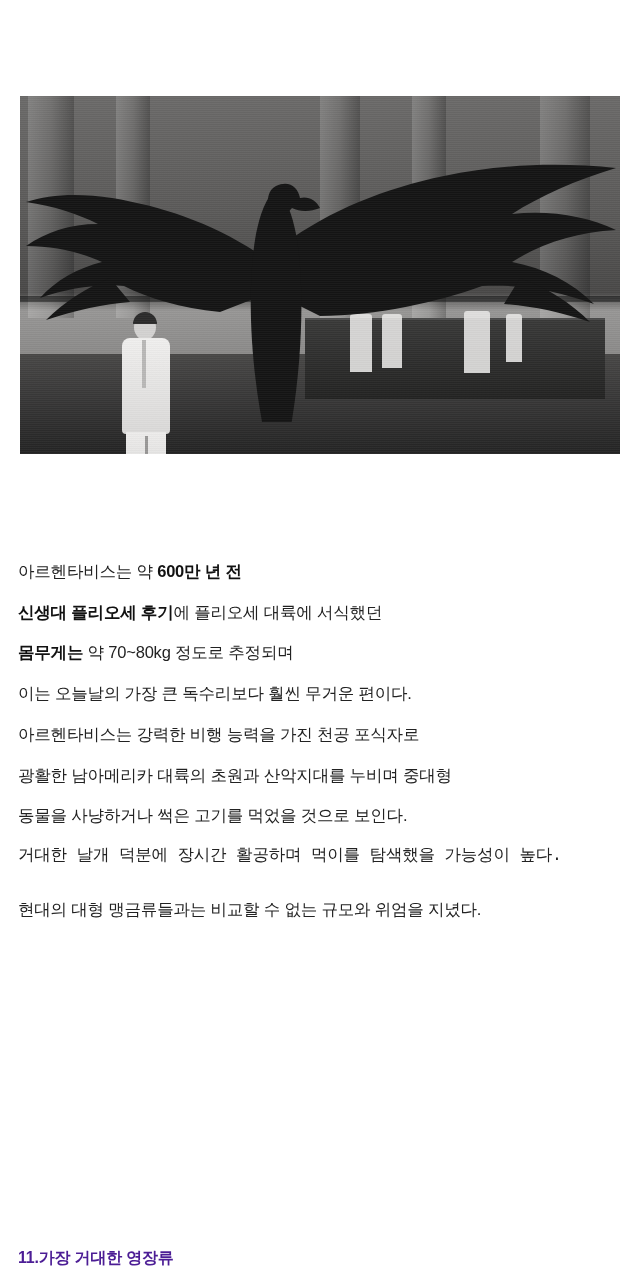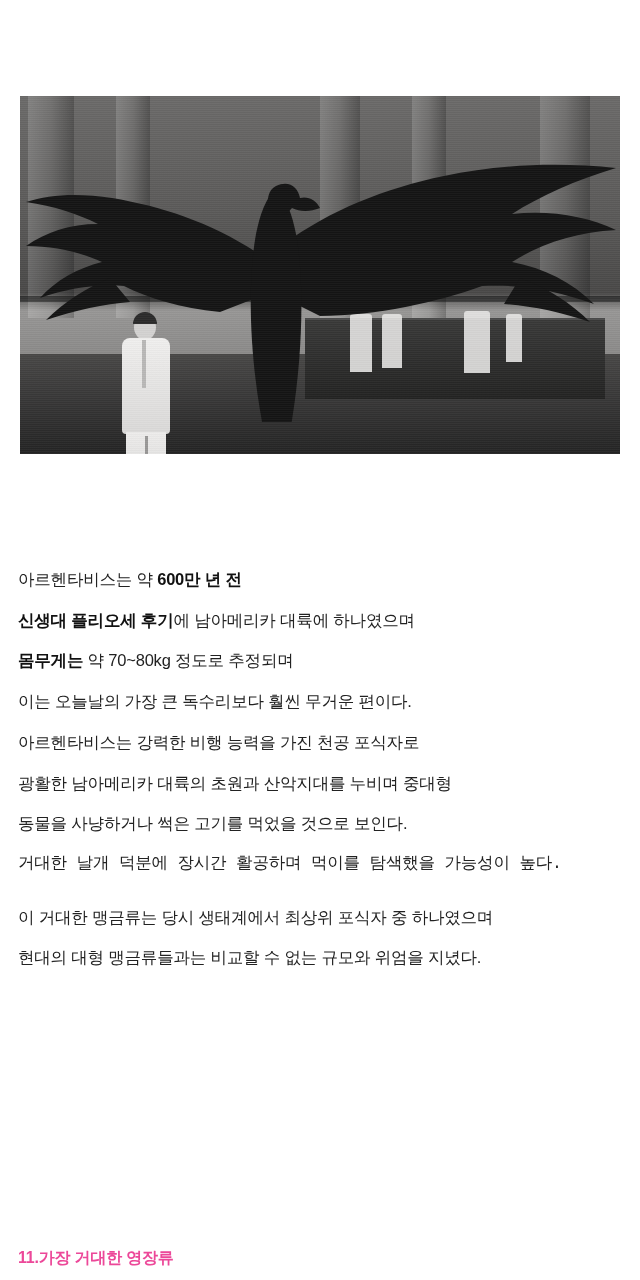--- a/index.html
+++ b/index.html
@@ -159,39 +159,39 @@
   }
 
   
   .article {
     position: absolute;
     left: 18px;
     top: 558px;
     width: 604px;
   }
   .article p {
-    margin: 8px 0 14px 0;
+    margin: 0 0 14px 0;
     font-size: 16.5px;
     line-height: 1.62;
     letter-spacing: -0.2px;
     color: #222222;
     white-space: pre-wrap;
   }
   .article .gapafter { margin-bottom: 26px; font-family: Liberation Mono, monospace; }
   .article b { font-weight: 700; color: #111111; }
 
   
   .footer {
     position: absolute;
     left: 18px;
     top: 1248px;
     width: 604px;
     font-size: 16px;
     font-weight: 700;
-    color: #ec4899;
+    color: #4c1d95;
     letter-spacing: -0.2px;
   }
 </style>
 </head>
 <body>
 
 <div class="page">
 
   <div class="photo-wrap">
     <div class="photo">
@@ -245,26 +245,25 @@
         <div class="gap"></div>
 
       </div>
 
       <div class="photo-grain"></div>
     </div>
   </div>
 
   <div class="article" id="article-body">
       <p><span>아르헨타비스는 약 </span><b>600만 년 전</b></p>
-      <p><b>신생대 플리오세 후기</b><span>에 남아메리카 대륙에 하나였으며</span></p>
+      <p><b>신생대 플리오세 후기</b><span>에 플리오세 대륙에 서식했던</span></p>
       <p><b>몸무게는</b><span> 약 70~80kg 정도로 추정되며</span></p>
       <p><span>이는 오늘날의 가장 큰 독수리보다 훨씬 무거운 편이다.</span></p>
       <p><span>아르헨타비스는 강력한 비행 능력을 가진 천공 포식자로</span></p>
       <p><span>광활한 남아메리카 대륙의 초원과 산악지대를 누비며 중대형</span></p>
       <p><span>동물을 사냥하거나 썩은 고기를 먹었을 것으로 보인다.</span></p>
       <p class="gapafter"><span>거대한 날개 덕분에 장시간 활공하며 먹이를 탐색했을 가능성이 높다.</span></p>
-      <p><span>이 거대한 맹금류는 당시 생태계에서 최상위 포식자 중 하나였으며</span></p>
       <p><span>현대의 대형 맹금류들과는 비교할 수 없는 규모와 위엄을 지녔다.</span></p>
     </div>
 
   <div class="footer">11.가장 거대한 영장류</div>
 
 </div>
 
 </body></html>

